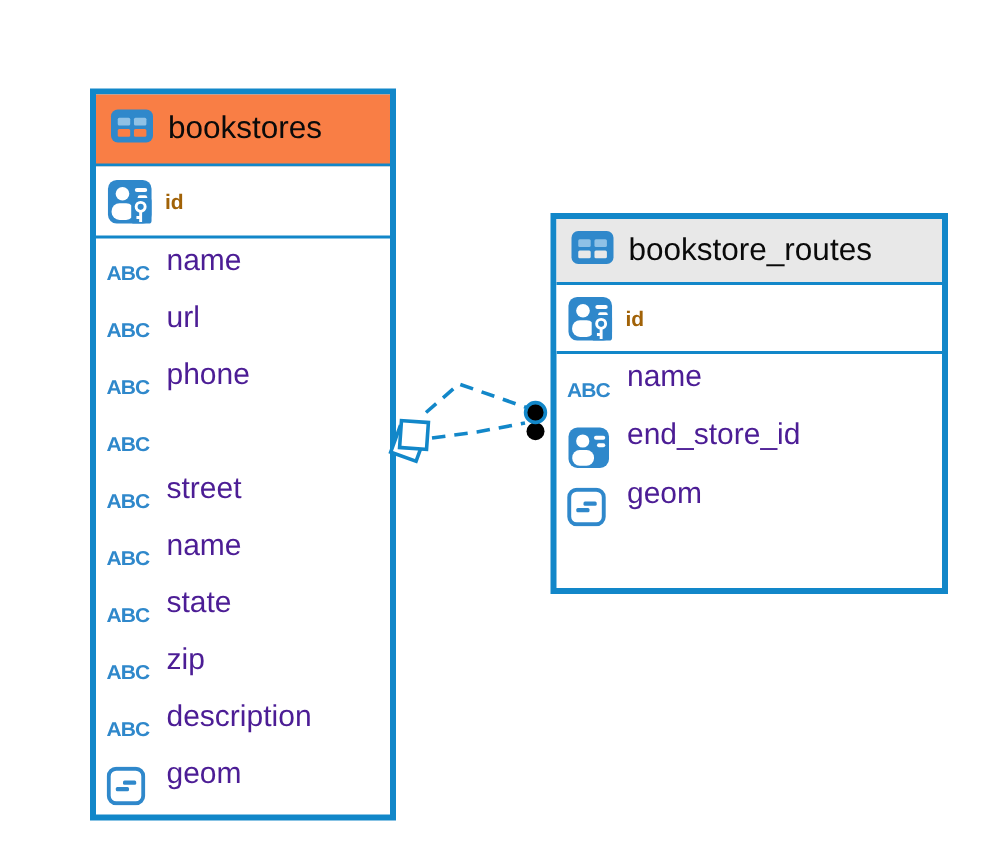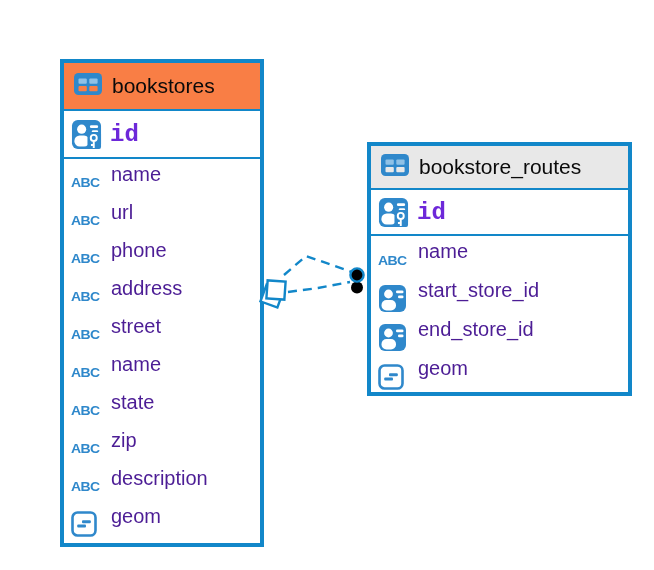--- a/index.html
+++ b/index.html
@@ -23,21 +23,21 @@
   .hdr-orange{background:#f97e45;}
   .hdr-gray{background:#e8e8e8;}
   .node-title{font-size:21px;color:#0a0a0a;white-space:nowrap;}
 
   .pk-row{
     display:flex;align-items:center;gap:8px;padding:0 7px;
     border-bottom:2px solid #1287c9;box-sizing:border-box;background:#fff;
   }
   #table-bookstores .pk-row{height:48px;}
   #table-bookstore-routes .pk-row{height:46px;}
-  .pk-name{font-size:24px;font-weight:bold;color:#6d28d9;font-family:Liberation Mono, monospace;}
+  .pk-name{font-size:14px;font-weight:bold;color:#a16207;}
 
   .fields{padding-top:4px;}
   .field-row{display:flex;gap:9px;padding:0 7px;}
   #table-bookstores .field-row{height:38px;}
   #table-bookstore-routes .field-row{height:39px;}
   .field-name{font-size:20px;color:#4c1d95;white-space:nowrap;}
 
   .icon-slot{
     width:31px;display:inline-flex;align-items:center;justify-content:flex-start;
     flex:0 0 31px;
@@ -105,21 +105,20 @@
     <div class="field-row">
       <span class="icon-slot">
           <span class="abc">ABC</span>
         </span>
       <span class="field-name">phone</span>
     </div>
     <div class="field-row">
       <span class="icon-slot">
           <span class="abc">ABC</span>
         </span>
-      <span class="field-name">address</span>
     </div>
     <div class="field-row">
       <span class="icon-slot">
           <span class="abc">ABC</span>
         </span>
       <span class="field-name">street</span>
     </div>
     <div class="field-row">
       <span class="icon-slot">
           <span class="abc">ABC</span>
@@ -186,32 +185,20 @@
     </span>
     <span class="pk-name">id</span>
   </div>
 
   <div class="fields">
     <div class="field-row">
       <span class="icon-slot">
           <span class="abc">ABC</span>
         </span>
       <span class="field-name">name</span>
-    </div>
-    <div class="field-row">
-      <span class="icon-slot">
-        <svg width="29" height="29" viewBox="0 0 29 29">
-          <rect x="1" y="1" width="27" height="27" rx="6" fill="#2f88cb"></rect>
-          <circle cx="10.5" cy="10" r="4.4" fill="#ffffff"></circle>
-          <rect x="3.5" y="16" width="14.5" height="10.5" rx="5" fill="#ffffff"></rect>
-          <rect x="18" y="6.5" width="7.5" height="2.7" rx="1.3" fill="#ffffff"></rect>
-          <rect x="20" y="11.5" width="5.5" height="2.7" rx="1.3" fill="#ffffff"></rect>
-        </svg>
-      </span>
-      <span class="field-name">start_store_id</span>
     </div>
     <div class="field-row">
       <span class="icon-slot">
         <svg width="29" height="29" viewBox="0 0 29 29">
           <rect x="1" y="1" width="27" height="27" rx="6" fill="#2f88cb"></rect>
           <circle cx="10.5" cy="10" r="4.4" fill="#ffffff"></circle>
           <rect x="3.5" y="16" width="14.5" height="10.5" rx="5" fill="#ffffff"></rect>
           <rect x="18" y="6.5" width="7.5" height="2.7" rx="1.3" fill="#ffffff"></rect>
           <rect x="20" y="11.5" width="5.5" height="2.7" rx="1.3" fill="#ffffff"></rect>
         </svg>

